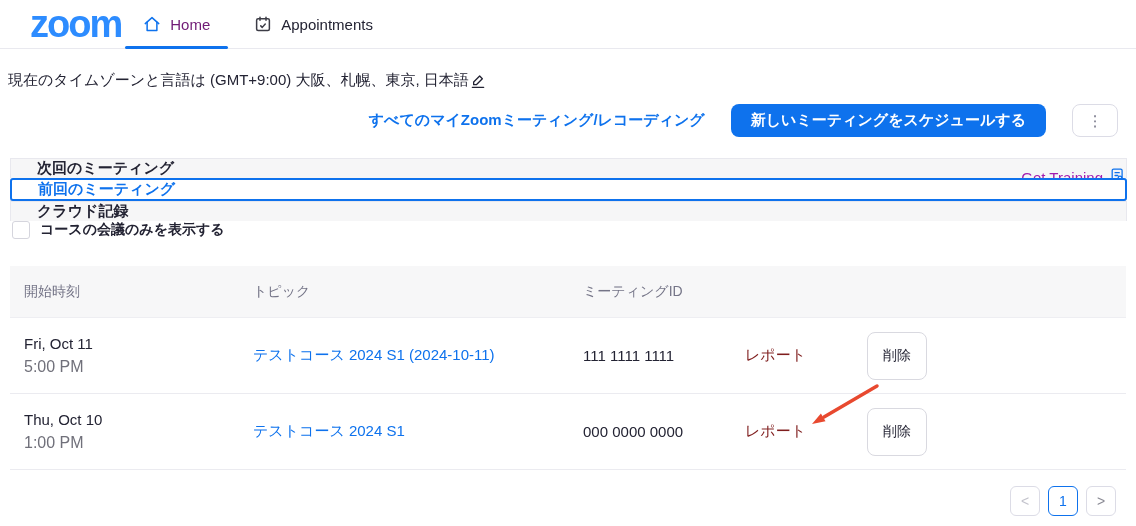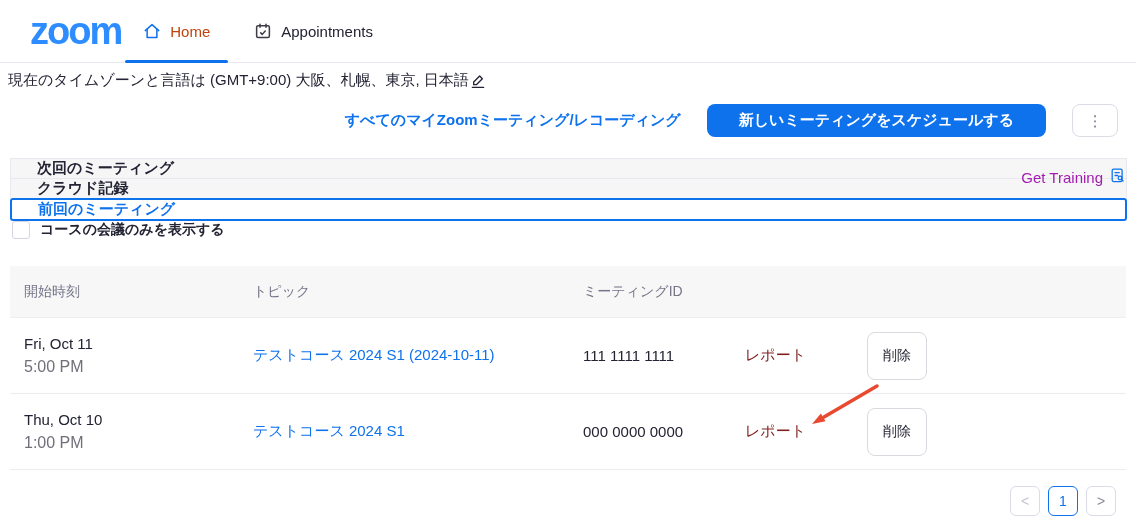--- a/index.html
+++ b/index.html
@@ -1,41 +1,41 @@
 <!DOCTYPE html>
 <html><head>
 <meta charset="utf-8">
 <style>
   * { box-sizing: border-box; }
   body { margin: 0; background: #fff; color: #232333;
          font-family: "Liberation Sans", "DejaVu Sans", sans-serif; }
   .page { position: relative; width: 1136px; height: 526px; background: #fff; overflow: hidden; }
 
   
-  .navbar { position: absolute; top: 0; left: 0; right: 0; height: 63px;
+  .navbar { position: absolute; top: 0; left: 0; right: 0; height: 49px;
             border-bottom: 1px solid #e9e9ef; display: flex; align-items: center; background:#fff; }
   .logo { margin-left: 30px; font-size: 38px; font-weight: bold; color: #2D8CFF;
           letter-spacing: -2px; line-height: 1; cursor: pointer; }
   .nav-tab { position: relative; height: 100%; display: flex; align-items: center; gap: 9px;
              padding: 0 22px; font-size: 15px; color: #232333; cursor: pointer; }
   .nav-tab:first-of-type { margin-left: 18px; }
-  .nav-tab.active { color: #c2410c; }
+  .nav-tab.active { color: #701a75; }
   .nav-tab.active::after { content: ""; position: absolute; left: 4px; right: 4px; bottom: -1px;
                            height: 3px; background: #0E72ED; border-radius: 2px; }
   .nav-tab svg { display: block; }
 
   
   .tz-row { position: absolute; top: 71px; left: 8px; display: flex; align-items: center; gap: 1px;
             font-size: 15px; color: #232333; }
   .edit-icon { display: inline-flex; cursor: pointer; color: #232333; }
 
   
   .actions { position: absolute; top: 104px; right: 18px; display: flex; align-items: center; gap: 26px; }
   .text-link { color: #0E72ED; font-size: 15px; font-weight: 700; cursor: pointer; text-decoration: none; }
-  .btn-primary { height: 33px; padding: 0 32px; background: #0E72ED; color: #fff; border: none;
+  .btn-primary { height: 33px; padding: 0 20px; background: #0E72ED; color: #fff; border: none;
                  border-radius: 8px; font-size: 15px; font-weight: bold; cursor: pointer;
                  font-family: inherit; }
   .btn-more { width: 46px; height: 33px; background: #fff; border: 1px solid #dcdce6; border-radius: 8px;
               color: #747487; font-size: 15px; cursor: pointer; line-height: 1; }
 
   
   .tabstrip { position: absolute; top: 158px; left: 10px; right: 10px; height: 43px;
               border-bottom: 1px solid #e4e4ed; }
   .tabs { display: flex; height: 43px; flex-direction: column; }
   .tab { display: flex; align-items: center; padding: 0 26px; font-size: 15px; font-weight: bold;
@@ -119,22 +119,22 @@
 
   <div class="actions">
     <a class="text-link">すべてのマイZoomミーティング/レコーディング</a>
     <button class="btn-primary">新しいミーティングをスケジュールする</button>
     <button class="btn-more"><span>⋮</span></button>
   </div>
 
   <div class="tabstrip">
     <div class="tabs">
       <div class="tab">次回のミーティング</div>
+      <div class="tab active">前回のミーティング</div>
       <div class="tab">クラウド記録</div>
-      <div class="tab active">前回のミーティング</div>
     </div>
     <a class="get-training">
       <span>Get Training</span>
       <span>
         <svg width="17" height="17" viewBox="0 0 24 24" fill="none" stroke="#0E72ED" stroke-width="1.8" stroke-linecap="round" stroke-linejoin="round">
           <rect x="4.5" y="3" width="14" height="17.5" rx="2"></rect>
           <path d="M8.5 8 h6 M8.5 12 h4"></path>
           <circle cx="15.5" cy="15.5" r="2.6"></circle>
           <path d="M17.4 17.4 L19.8 19.8"></path>
         </svg>

